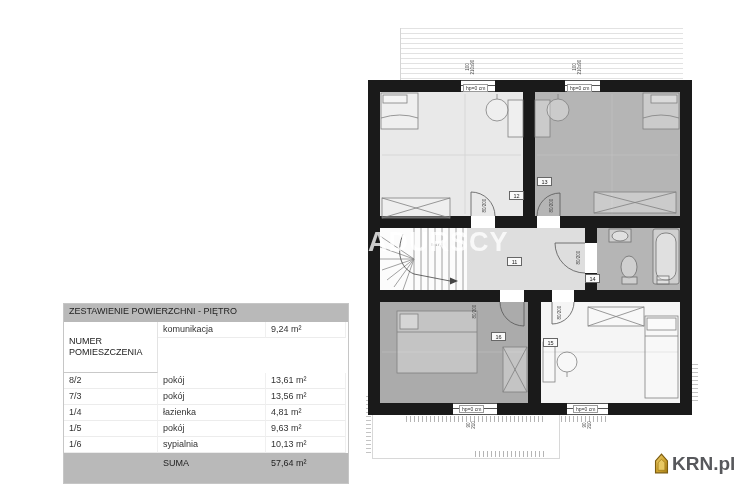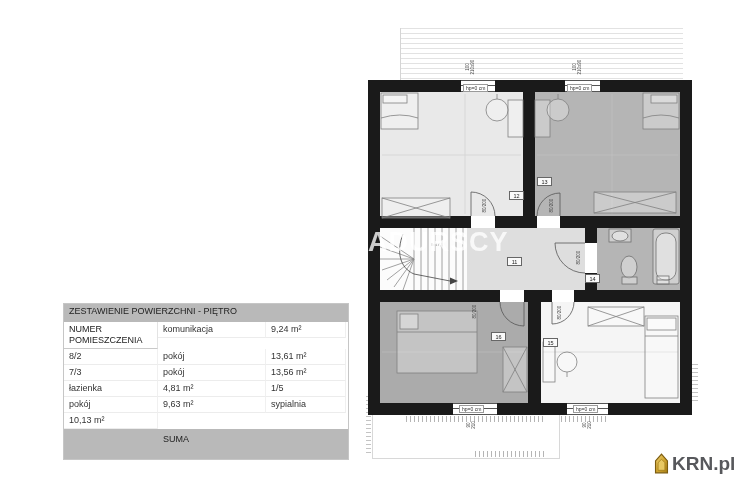--- a/index.html
+++ b/index.html
@@ -4,21 +4,21 @@
 <style>
   html,body{margin:0;padding:0;background:#fff;}
   .canvas{position:relative;width:740px;height:487px;background:#fff;overflow:hidden;
           font-family:"Liberation Sans",sans-serif;color:#333;}
 
   
   .tbl{position:absolute;left:63px;top:303px;width:284px;border:1px solid #c6c6c6;
        font-size:9px;line-height:11px;background:#fff;}
   .tbl-title{background:#b9b9b9;color:#222;padding:2px 5px;height:14px;}
   .tbl-grid{display:grid;grid-template-columns:94px 108px 80px;}
-  .tbl-grid .hc{padding:2px 5px;border-bottom:1px solid #c9c9c9;border-right:1px solid #e3e3e3;color:#222;}
+  .tbl-grid .hc{padding:14px 5px;border-bottom:1px solid #c9c9c9;border-right:1px solid #e3e3e3;color:#222;}
   .tbl-grid .dc{padding:1px 5px;height:13px;line-height:12px;border-bottom:1px solid #ececec;border-right:1px solid #f0f0f0;}
   .tbl-sum{display:grid;grid-template-columns:94px 108px 80px;background:#b9b9b9;color:#222;}
   .tbl-sum div{padding:5px 5px;height:20px;}
 
   
   .room{position:absolute;z-index:1;box-sizing:border-box;}
   .wall{position:absolute;background:#1a1a1a;z-index:2;}
   .doorgap{position:absolute;background:#fff;z-index:3;}
   .win-h{position:absolute;height:12px;background:#fff;border-top:1px solid #555;
          border-bottom:1px solid #555;z-index:3;box-sizing:border-box;}
@@ -62,33 +62,36 @@
       <div class="dc">9,24 m²</div>
 
       <div class="dc">8/2</div>
       <div class="dc">pokój</div>
       <div class="dc">13,61 m²</div>
 
       <div class="dc">7/3</div>
       <div class="dc">pokój</div>
       <div class="dc">13,56 m²</div>
 
+      <div class="dc">1/4</div>
       <div class="dc">łazienka</div>
       <div class="dc">4,81 m²</div>
 
       <div class="dc">1/5</div>
       <div class="dc">pokój</div>
       <div class="dc">9,63 m²</div>
 
+      <div class="dc">1/6</div>
       <div class="dc">sypialnia</div>
       <div class="dc">10,13 m²</div>
     </div>
     <div class="tbl-sum">
       <div></div>
       <div>SUMA</div>
+      <div>57,64 m²</div>
     </div>
   </div>
 
   <div class="roof"></div>
 
   <div class="room" style="left:380px;top:92px;width:143px;height:124px;background:#e9e9e9;"></div>
   <div class="room" style="left:535px;top:92px;width:145px;height:124px;background:#b5b5b5;"></div>
   <div class="room" style="left:380px;top:228px;width:87px;height:62px;background:#fcfcfc;"></div>
   <div class="room" style="left:467px;top:228px;width:118px;height:62px;background:#dedede;"></div>
   <div class="room" style="left:597px;top:228px;width:83px;height:62px;background:#b5b5b5;"></div>

